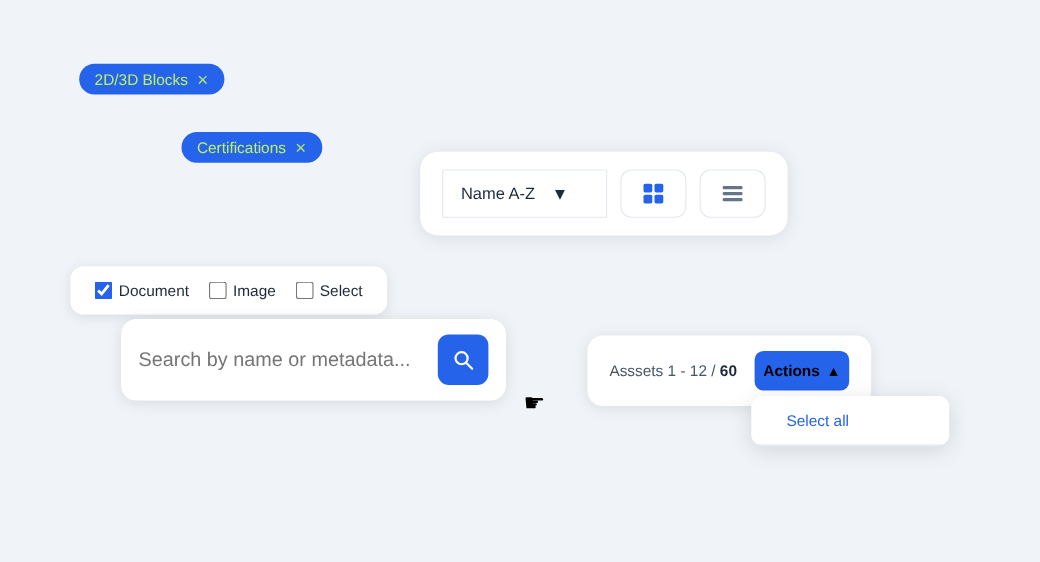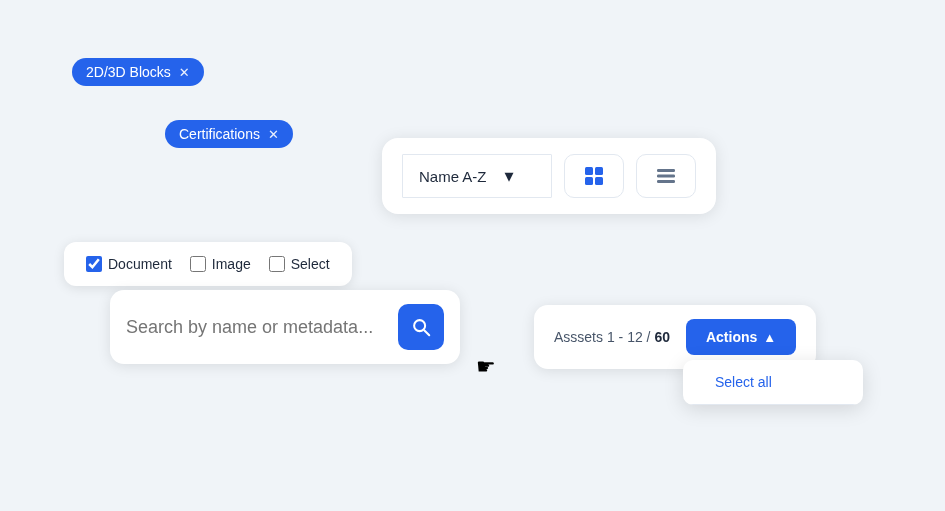--- a/index.html
+++ b/index.html
@@ -11,21 +11,21 @@
       position: relative;
       overflow: hidden;
     }
 
     
     .tag-chip {
       display: inline-flex;
       align-items: center;
       gap: 8px;
       background: #2563eb;
-      color: #ffffff;
+      color: #bef264;
       border-radius: 20px;
       padding: 6px 14px;
       font-size: 14px;
       font-weight: 500;
       position: absolute;
     }
     .tag-chip .close-btn {
       cursor: pointer;
       font-size: 13px;
       opacity: 0.9;
@@ -155,24 +155,24 @@
       color: #475569;
       white-space: nowrap;
     }
     .assets-count strong {
       font-weight: 700;
       color: #1e293b;
       text-align: center;
     }
     .actions-btn {
       background: #2563eb;
-      color: #ffffff;
+      color: #000000;
       border: none;
       border-radius: 8px;
-      padding: 10px 20px;
+      padding: 10px 8px;
       font-size: 14px;
       font-weight: 600;
       cursor: pointer;
       display: flex;
       align-items: center;
       gap: 6px;
     }
     .actions-btn .chevron-up {
       font-size: 13px;
     }

